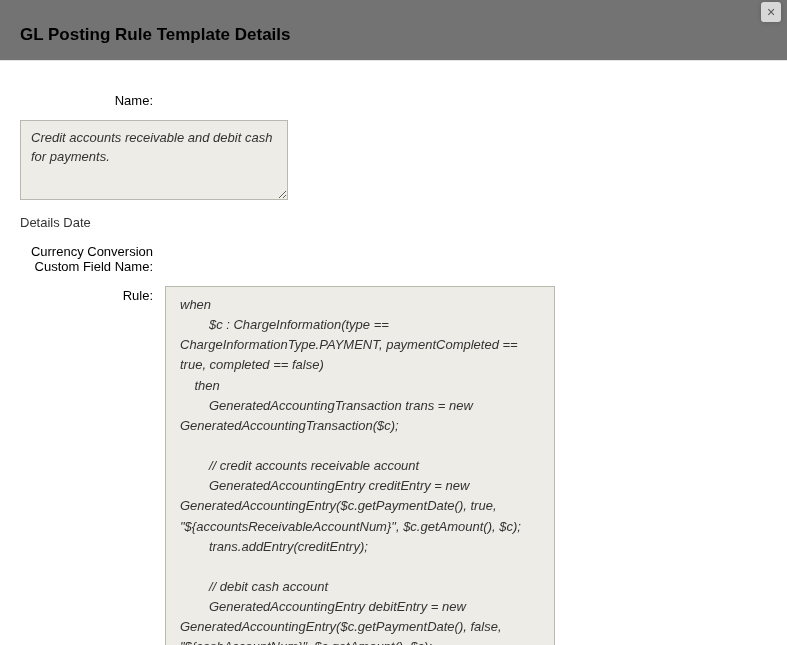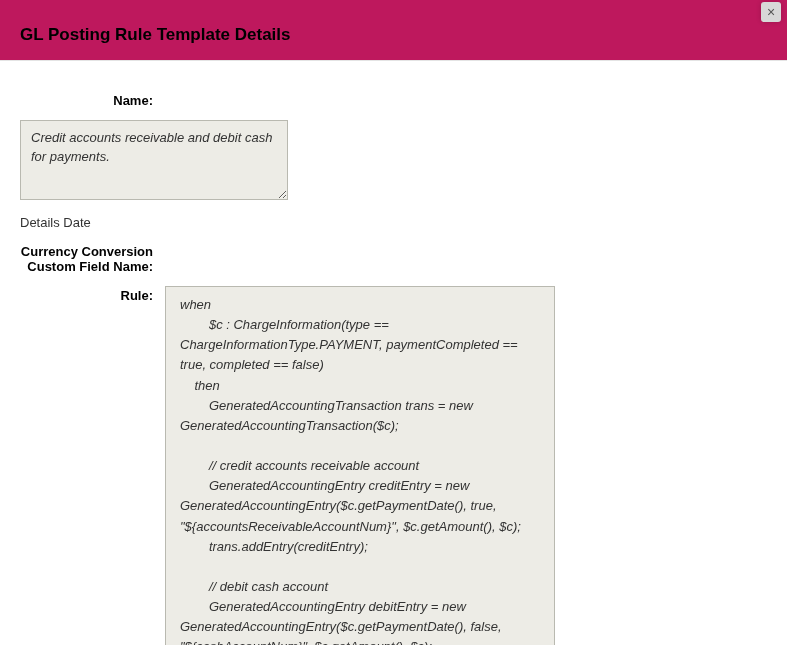--- a/index.html
+++ b/index.html
@@ -13,21 +13,21 @@
       font-family: Arial, Helvetica, sans-serif;
       font-size: 13px;
       background: #ffffff;
       color: #333;
       overflow: hidden;
       position: relative;
     }
     .header-bar {
       height: 60px;
       padding: 25px 20px 0 20px;
-      background: #be185d;
+      background: #737373;
     }
     .header-title {
       font-size: 17px;
       font-weight: bold;
       color: #000;
     }
     .close-btn {
       position: absolute;
       top: 2px;
       right: 6px;
@@ -62,21 +62,21 @@
     }
     .form-row {
       display: flex;
       align-items: flex-start;
       margin-bottom: 12px;
     }
     .label-col {
       width: 145px;
       text-align: right;
       padding-right: 12px;
-      font-weight: bold;
+      font-weight: normal;
       font-size: 13px;
       color: #000;
       padding-top: 2px;
     }
     .value-col {
       flex: 1;
       font-size: 13px;
       color: #333;
     }
     .textarea-box {

